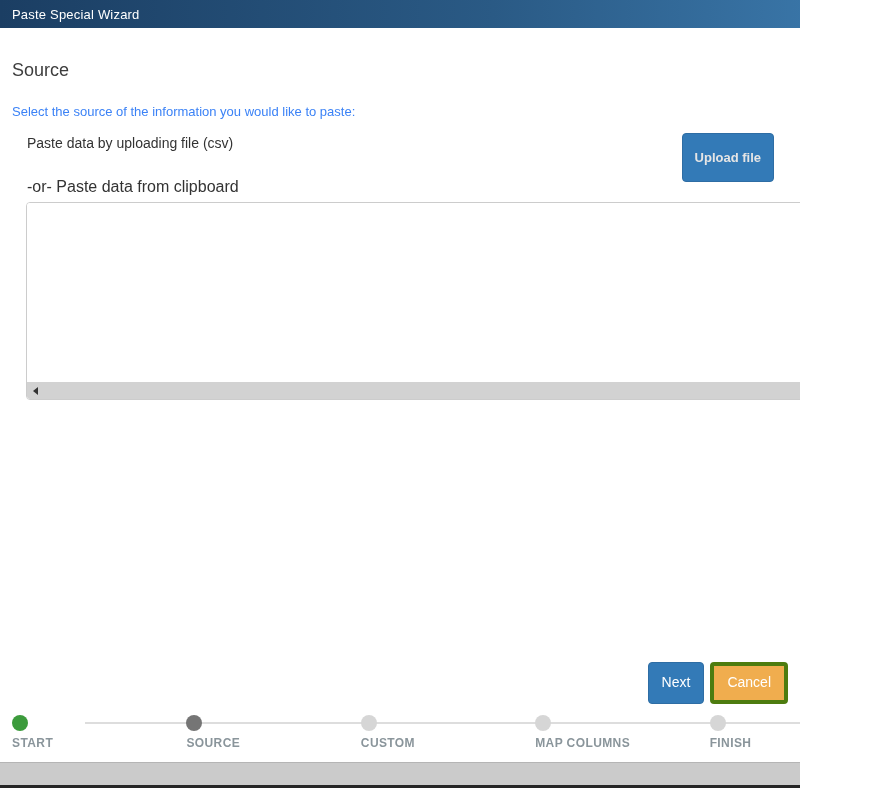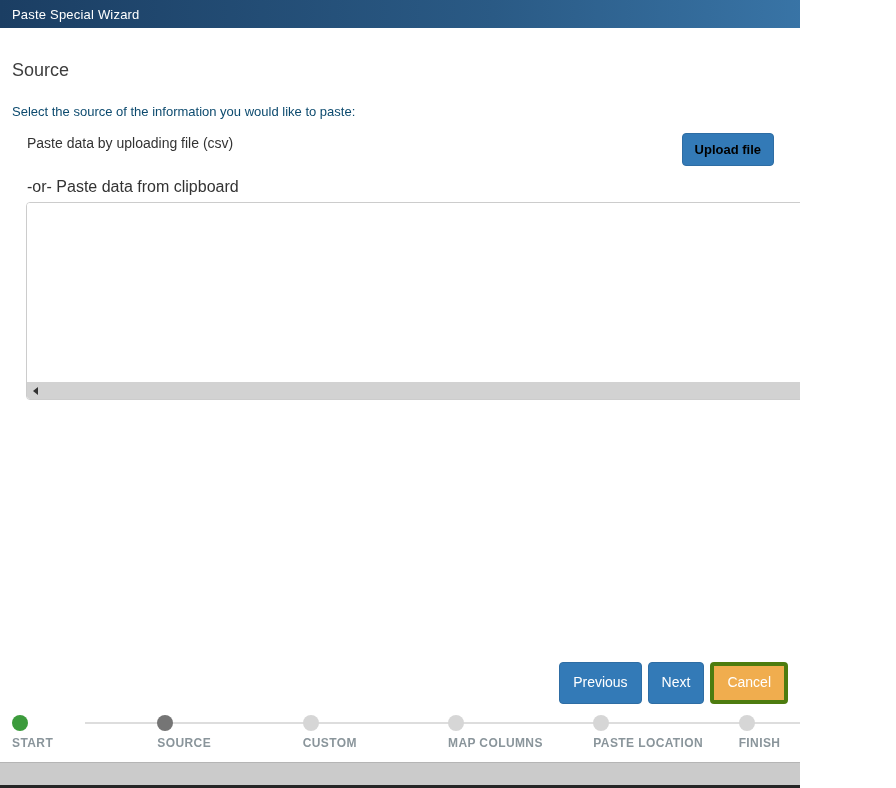--- a/index.html
+++ b/index.html
@@ -17,26 +17,26 @@
     padding:0 12px; color:#ffffff;
   }
   .titlebar-title { font-size:13px; letter-spacing:0.2px; }
   .titlebar-close {
     background:none; border:none; color:#ffffff; font-size:15px; font-weight:bold;
     cursor:pointer; line-height:1; padding:2px 4px; font-family:"Liberation Sans",sans-serif;
   }
 
   
   .heading { position:absolute; top:60px; left:12px; font-size:18px; font-weight:400; color:#3d3d3d; }
-  .instruction { position:absolute; top:104px; left:12px; font-size:13px; color:#0c4a6e; }
+  .instruction { position:absolute; top:104px; left:12px; font-size:13px; color:#3b82f6; }
   .upload-label { position:absolute; top:135px; left:27px; font-size:14px; color:#333333; }
   .upload-btn {
     position:absolute; top:133px; right:26px;
-    background:#337ab7; border:1px solid #2e6da4; color:#000000;
-    font-size:13px; font-weight:bold; padding:8px 12px; border-radius:4px; cursor:pointer;
+    background:#337ab7; border:1px solid #2e6da4; color:#e5e5e5;
+    font-size:13px; font-weight:bold; padding:16px 12px; border-radius:4px; cursor:pointer;
     font-family:"Liberation Sans",sans-serif;
   }
   .clipboard-label { position:absolute; top:178px; left:27px; font-size:16px; color:#333333; }
 
   
   .paste-box {
     position:absolute; top:202px; left:26px; width:844px; height:198px;
     border:1px solid #cccccc; border-radius:4px; background:#ffffff; overflow:hidden;
     display:flex; flex-direction:column;
   }
@@ -117,21 +117,20 @@
         </button>
       <div class="scroll-corner">
         <svg width="12" height="12">
           <path d="M11 3 L3 11 M11 7 L7 11" stroke="#8a8a8a" stroke-width="1.4" fill="none"></path>
         </svg>
       </div>
     </div>
   </div>
 
   <div class="action-buttons">
-    <button class="btn btn-primary">Previous</button>
     <button class="btn btn-primary">Next</button>
     <button class="btn btn-warning">Cancel</button>
   </div>
 
   <div class="steps">
     <div class="connector"></div>
     <div class="step step-complete">
       <span class="step-dot"></span>
       <span class="step-label">START</span>
     </div>
@@ -142,24 +141,20 @@
     <div class="step step-pending">
       <span class="step-dot"></span>
       <span class="step-label">CUSTOM</span>
     </div>
     <div class="step step-pending">
       <span class="step-dot"></span>
       <span class="step-label">MAP COLUMNS</span>
     </div>
     <div class="step step-pending">
       <span class="step-dot"></span>
-      <span class="step-label">PASTE LOCATION</span>
-    </div>
-    <div class="step step-pending">
-      <span class="step-dot"></span>
       <span class="step-label">FINISH</span>
     </div>
   </div>
 
   <div class="bottom-bar">
     <svg width="13" height="13">
       <path d="M12 4 L4 12 M12 8 L8 12" stroke="#8f8f8f" stroke-width="1.4" fill="none"></path>
     </svg>
   </div>
 

